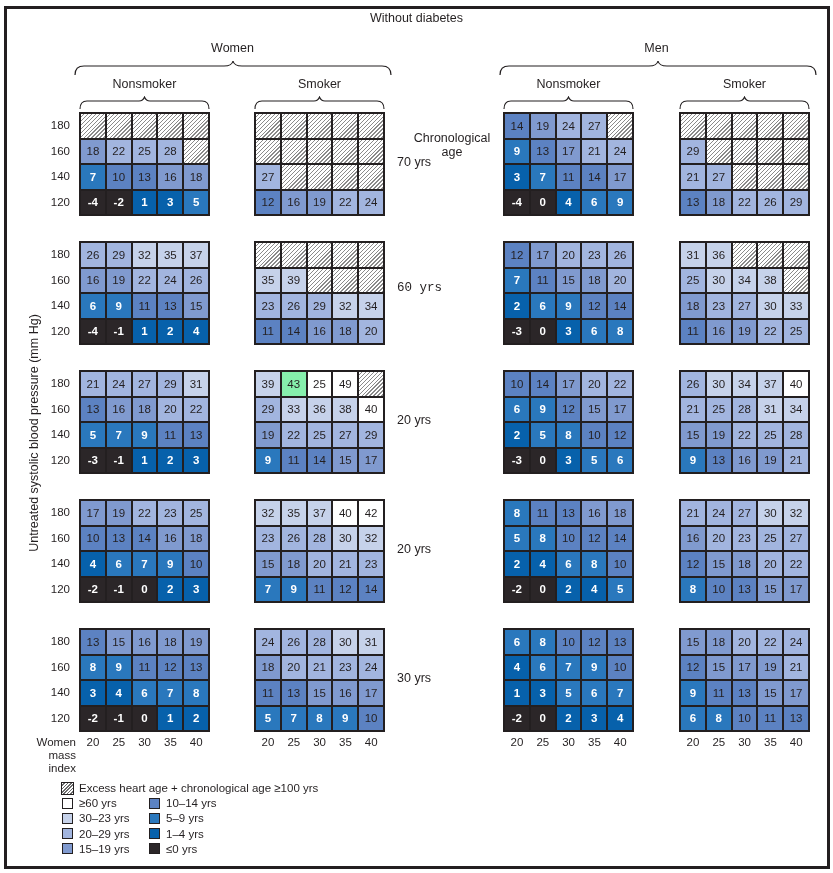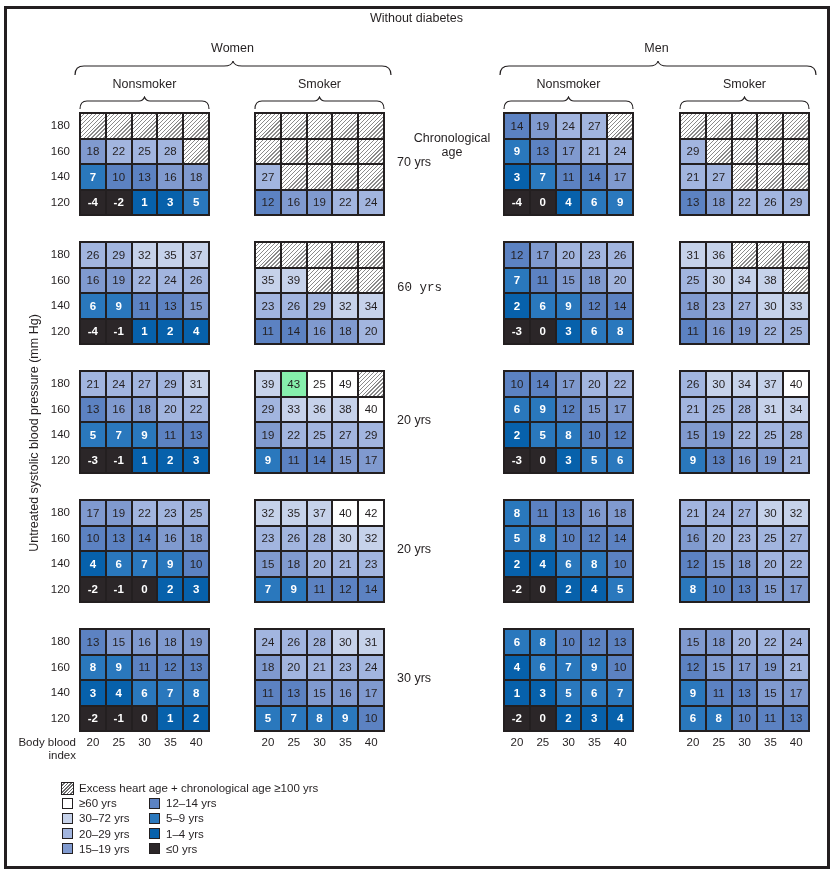--- a/index.html
+++ b/index.html
@@ -529,21 +529,21 @@
       <div class="cell" style="background: rgb(128, 154, 207); color: rgb(35, 31, 32);">17</div>
       <div class="cell dark" style="background: rgb(42, 120, 189); color: rgb(255, 255, 255);">6</div>
       <div class="cell dark" style="background: rgb(42, 120, 189); color: rgb(255, 255, 255);">8</div>
       <div class="cell" style="background: rgb(92, 130, 194); color: rgb(35, 31, 32);">10</div>
       <div class="cell" style="background: rgb(92, 130, 194); color: rgb(35, 31, 32);">11</div>
       <div class="cell" style="background: rgb(92, 130, 194); color: rgb(35, 31, 32);">13</div>
     </div>
   </div>
 
 <div class="abs" style="left:14px;top:736px;width:62px;font-size:11.5px;text-align:right;line-height:13px;">
-  <div>Body blood</div>
+  <div>Women mass</div>
   <div>index</div>
 </div>
 <div id="bmi-ticks">
     <div class="bmi" style="left: 80px;">20</div>
     <div class="bmi" style="left: 105.8px;">25</div>
     <div class="bmi" style="left: 131.6px;">30</div>
     <div class="bmi" style="left: 157.4px;">35</div>
     <div class="bmi" style="left: 183.2px;">40</div>
     <div class="bmi" style="left: 255px;">20</div>
     <div class="bmi" style="left: 280.8px;">25</div>
@@ -566,33 +566,33 @@
   <div class="legend-row" style="left:62px;top:782px;">
     <div class="swatch" style="border:none;background:repeating-linear-gradient(135deg,#ffffff 0 1.2px,#6b6b6b 1.2px 2.4px);outline:1px solid #231f20;"></div>
     <span>Excess heart age + chronological age ≥100 yrs</span>
   </div>
 <div class="legend-row" style="left: 62px; top: 797px;">
       <div class="swatch" style="background: rgb(255, 255, 255);"></div>
       <span>≥60 yrs</span>
     </div>
     <div class="legend-row" style="left: 62px; top: 812.3px;">
       <div class="swatch" style="background: rgb(198, 210, 234);"></div>
-      <span>30–72 yrs</span>
+      <span>30–23 yrs</span>
     </div>
     <div class="legend-row" style="left: 62px; top: 827.6px;">
       <div class="swatch" style="background: rgb(162, 181, 223);"></div>
       <span>20–29 yrs</span>
     </div>
     <div class="legend-row" style="left: 62px; top: 842.9px;">
       <div class="swatch" style="background: rgb(128, 154, 207);"></div>
       <span>15–19 yrs</span>
     </div>
     <div class="legend-row" style="left: 149px; top: 797px;">
       <div class="swatch" style="background: rgb(92, 130, 194);"></div>
-      <span>12–14 yrs</span>
+      <span>10–14 yrs</span>
     </div>
     <div class="legend-row" style="left: 149px; top: 812.3px;">
       <div class="swatch" style="background: rgb(42, 120, 189);"></div>
       <span>5–9 yrs</span>
     </div>
     <div class="legend-row" style="left: 149px; top: 827.6px;">
       <div class="swatch" style="background: rgb(7, 97, 171);"></div>
       <span>1–4 yrs</span>
     </div>
     <div class="legend-row" style="left: 149px; top: 842.9px;">

